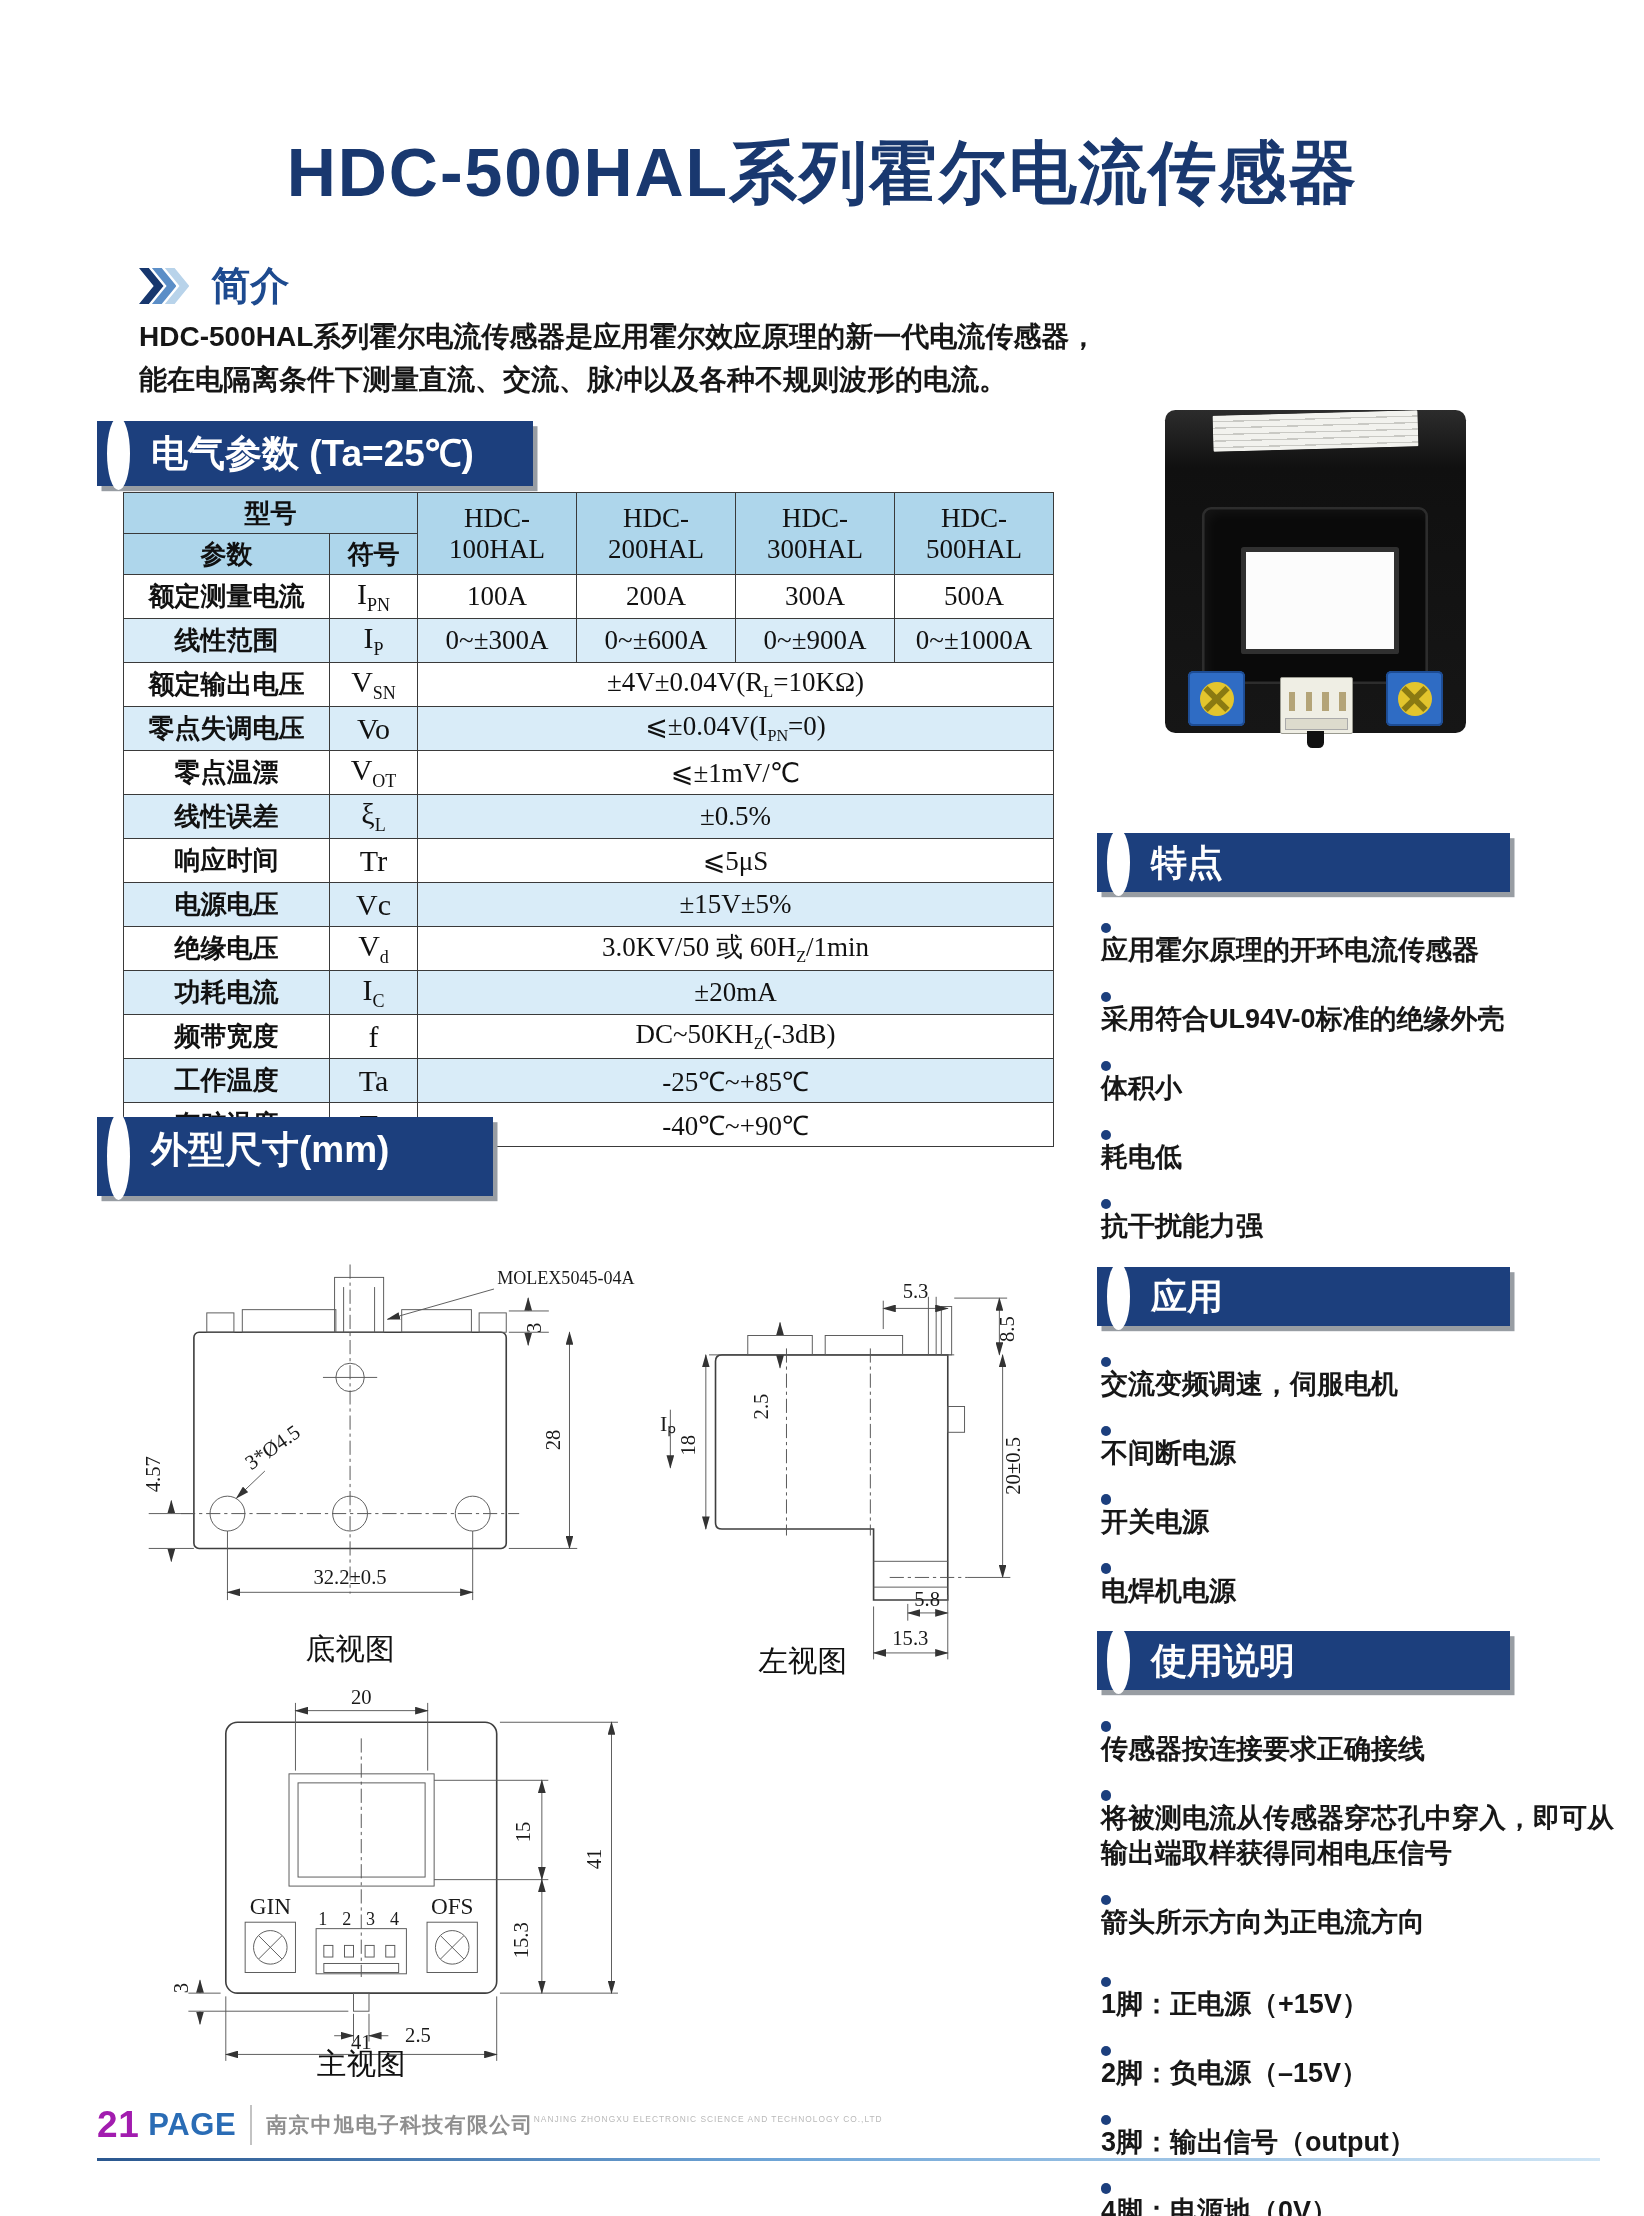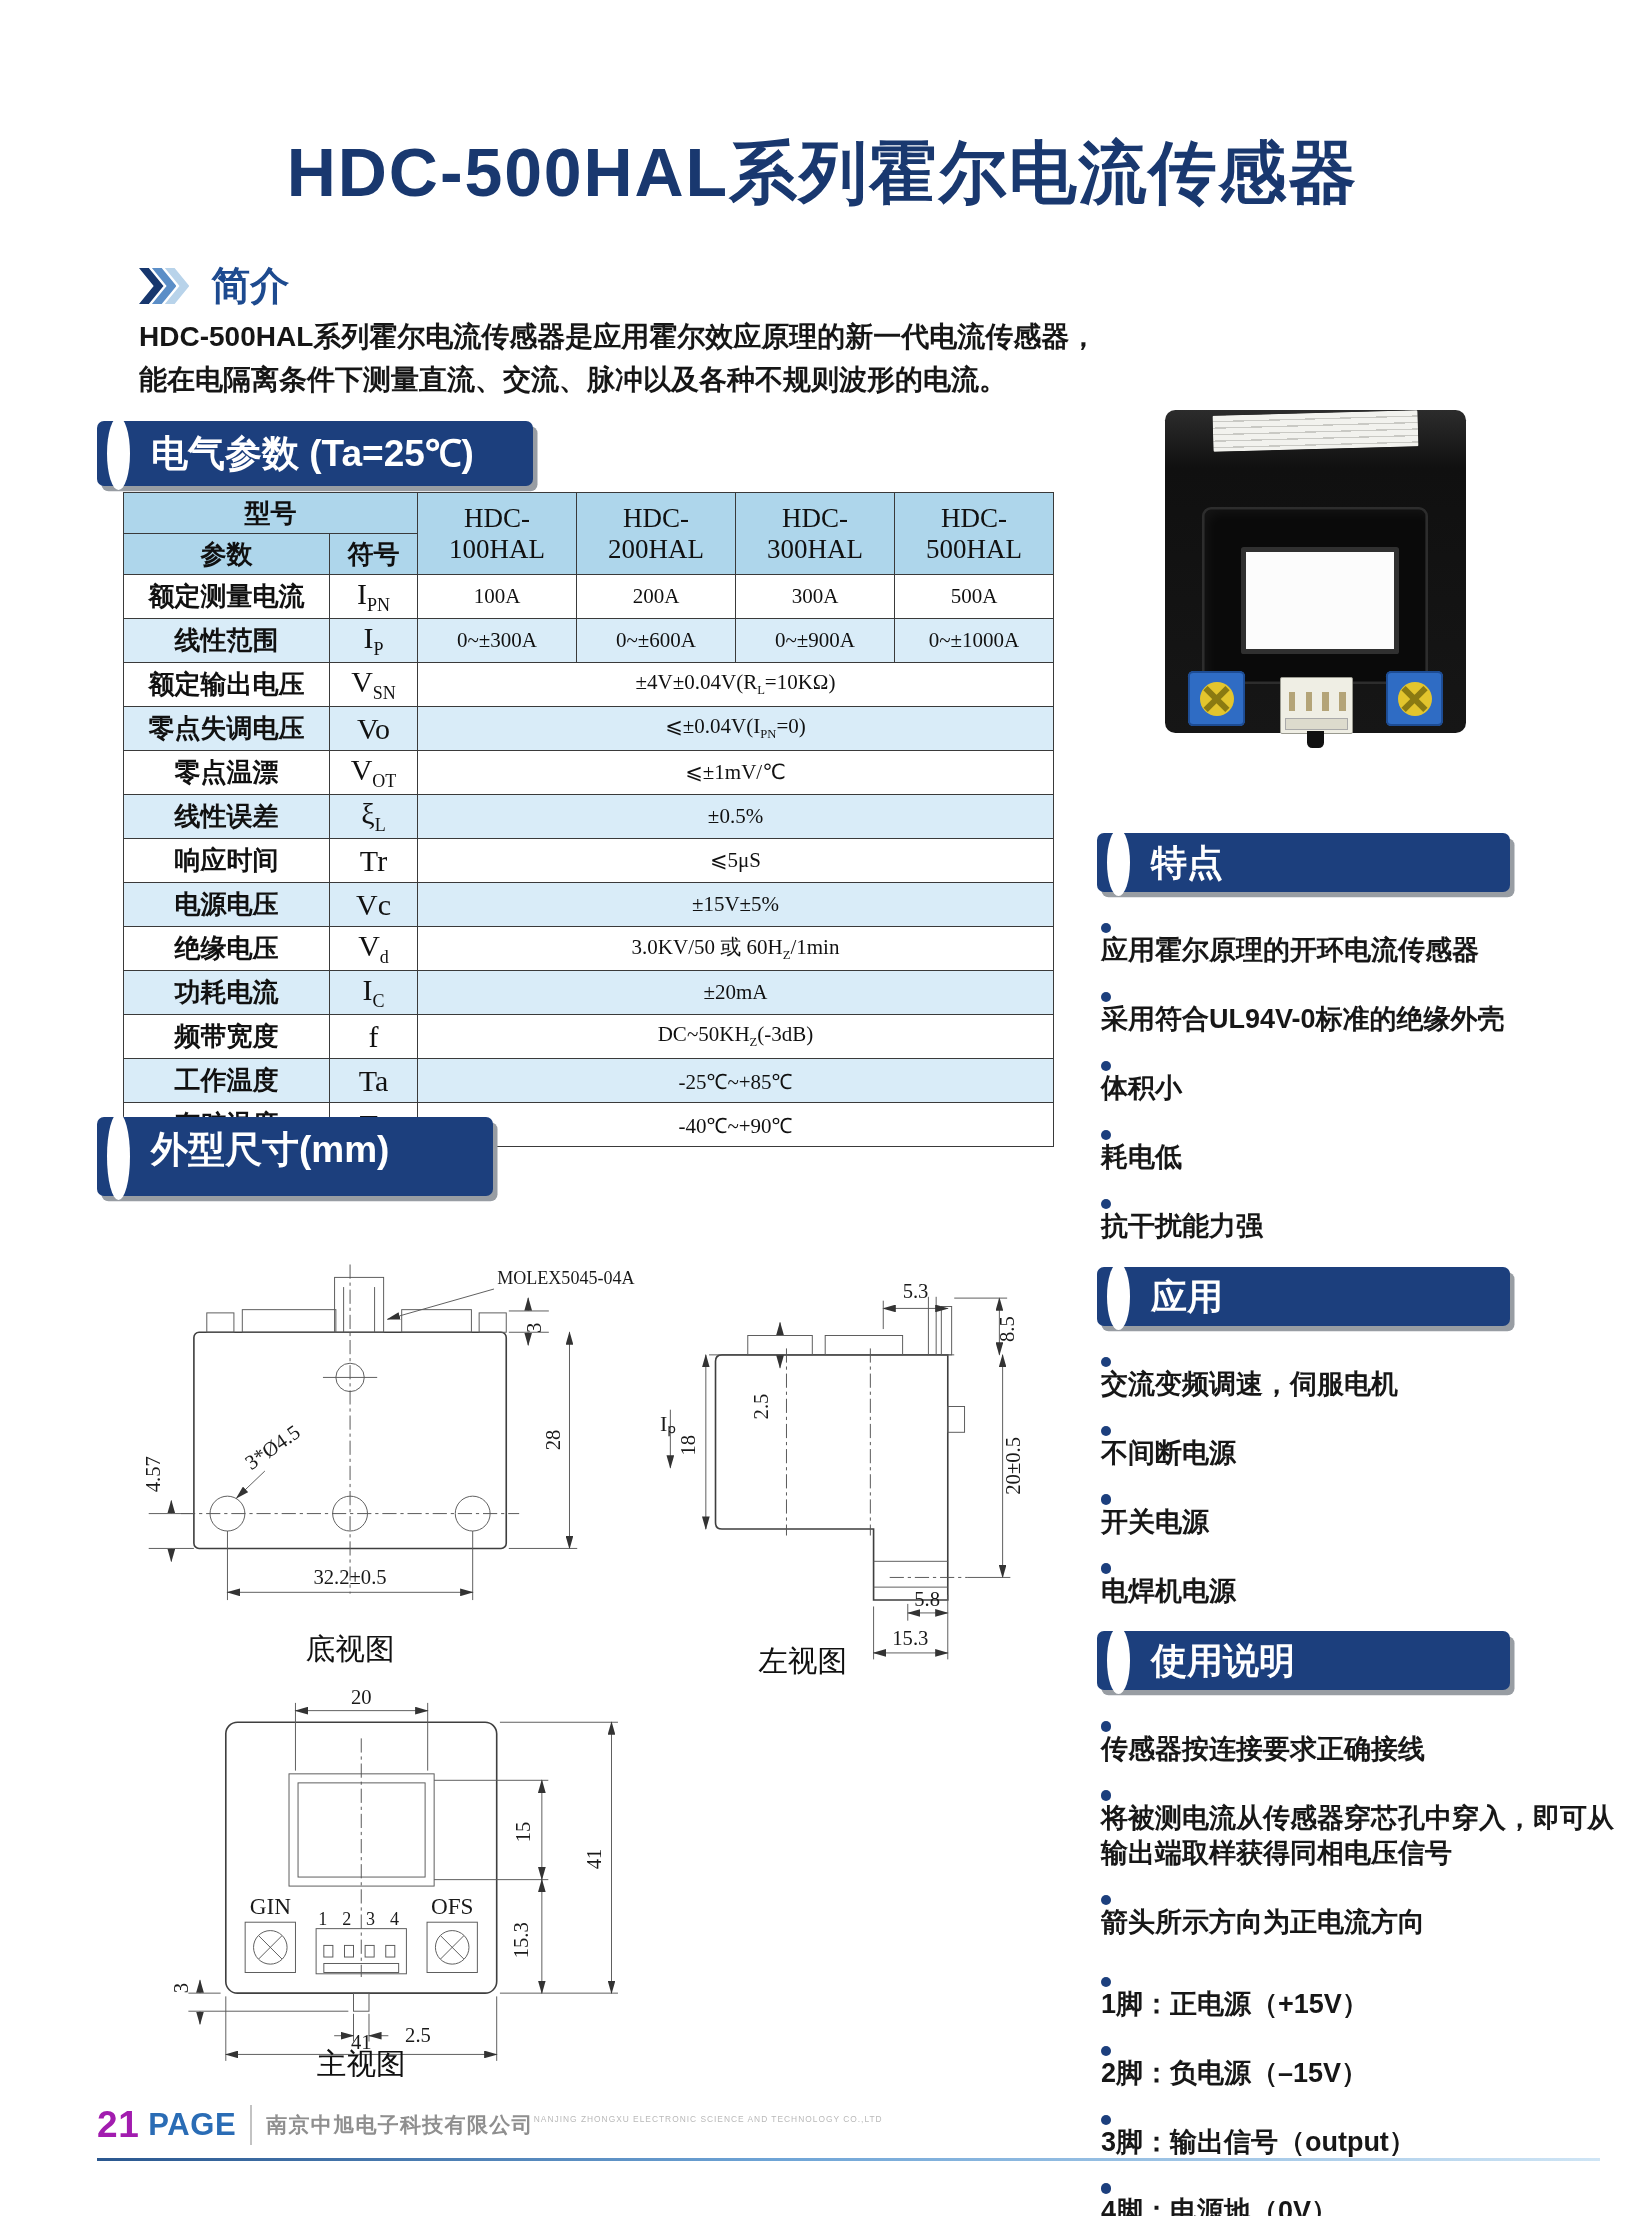--- a/index.html
+++ b/index.html
@@ -15,21 +15,21 @@
   .chev{width:24.5px;height:36px;clip-path:polygon(0 0,40% 0,100% 50%,40% 100%,0 100%,60% 50%);}
   .chev1{background:#17376e;}
   .chev2{background:#5b8ec7;margin-left:-11.6px;}
   .chev3{background:#b8d3ea;margin-left:-11.6px;}
   .intro-title{font-size:39px;font-weight:bold;color:#1d4a8f;margin-left:22px;}
   .intro-body{position:absolute;left:139px;top:315px;width:968px;font-size:28px;line-height:1.55;
               font-weight:bold;color:#161616;}
 
   
   .banner{position:relative;background:#1c3f7d;color:#fff;font-weight:bold;
-          box-shadow:4.5px 5.2px 0 #989da3;border-radius:7px;}
+          box-shadow:4.5px 5.2px 0 #989da3;border-radius:0;}
   .banner::before{content:'';position:absolute;left:10.3px;top:-3.9px;bottom:-3.9px;width:23px;
                   background:#fff;border-radius:50%;}
   .banner .bt{position:relative;z-index:2;display:block;padding-left:54px;white-space:nowrap;}
   .banner-abs{position:absolute;}
   .b-elec{left:97px;top:421px;width:436px;height:65px;font-size:37px;}
   .b-elec .bt{line-height:65px;}
   .b-dims{left:97px;top:1117px;width:396px;height:79px;font-size:37px;}
   .b-dims .bt{line-height:65px;}
 
   
@@ -37,21 +37,21 @@
   table.t-elec{border-collapse:collapse;table-layout:fixed;width:929px;border:1.9px solid #2b2b2b;}
   .t-elec th,.t-elec td{border:1.3px solid #3a3a3a;text-align:center;vertical-align:middle;
                         overflow:hidden;padding:0 2.6px;}
   .t-elec thead th{background:#aed6eb;height:40px;}
   .t-elec .h-cn{font-size:26px;font-weight:bold;color:#101010;}
   .t-elec .h-model{font-family:"Liberation Serif", serif;font-size:27px;font-weight:normal;}
   .t-elec tbody td{height:43px;}
   .t-elec tbody tr:nth-child(even) td{background:#d9ecf8;}
   .t-elec td.lbl{font-size:26px;font-weight:bold;}
   .t-elec td.sym{font-family:"Liberation Serif", serif;font-size:30px;}
-  .t-elec td.val{font-family:"Liberation Serif", serif;font-size:21px;}
+  .t-elec td.val{font-family:"Liberation Serif", serif;font-size:27px;}
   .t-elec sub{font-size:60%;}
 
   
   .photo{position:absolute;left:1165px;top:410px;width:301px;height:328px;}
   .ph-body{position:absolute;left:0;top:0;right:0;bottom:5.2px;background:linear-gradient(#2c2c2c,#101010 18%,#161616);
            border-radius:10.3px;}
   .ph-label{position:absolute;left:48px;top:2.6px;width:205px;height:36px;background:#f2f2ee;
             transform:rotate(-1.6deg);border-radius:1.3px;
             background-image:repeating-linear-gradient(180deg,#f2f2ee 0 5.2px,#c9c9c4 5.2px 6.5px);}
   .ph-ring{position:absolute;left:37px;top:97px;width:226px;height:177px;background:#0a0a0a;border-radius:9px;

